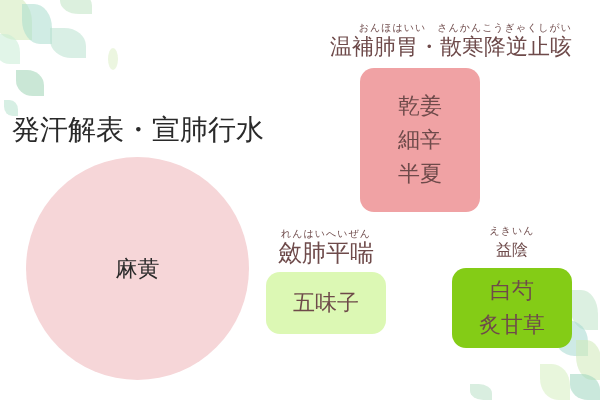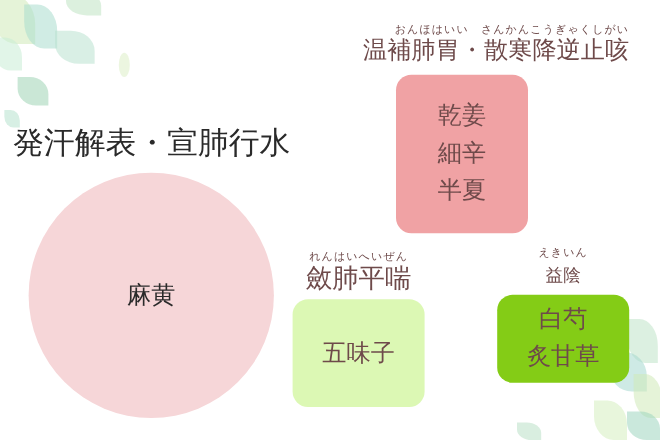--- a/index.html
+++ b/index.html
@@ -53,21 +53,21 @@
 <div class="box" style="left:360px;top:68px;width:120px;height:144px;border-radius:14px;background:#f0a2a4;color:#6e4a4a;font-size:22px;line-height:34px;">
   <span>乾姜</span>
   <span>細辛</span>
   <span>半夏</span>
 </div>
 
 <div class="heading" style="left:256px;top:228px;width:140px;color:#6e4a4a;">
   <span class="ruby">れんはいへいぜん</span>
   <span class="title" style="font-size:24px;text-align:center;">斂肺平喘</span>
 </div>
-<div class="box" style="left:266px;top:272px;width:120px;height:98px;border-radius:14px;background:#dcf8b4;color:#6e4a4a;font-size:22px;">
+<div class="box" style="left:266px;top:272px;width:120px;height:62px;border-radius:14px;background:#dcf8b4;color:#6e4a4a;font-size:22px;">
   <span>五味子</span>
 </div>
 
 <div class="heading" style="left:452px;top:226px;width:120px;color:#6e4a4a;font-family:Liberation Mono, monospace;">
   <span class="ruby">えきいん</span>
   <span class="title" style="font-size:16px;">益陰</span>
 </div>
 <div class="box" style="left:452px;top:268px;width:120px;height:80px;border-radius:14px;background:#84cc16;color:#6e4a4a;font-size:22px;line-height:34px;">
   <span>白芍</span>
   <span>炙甘草</span>

